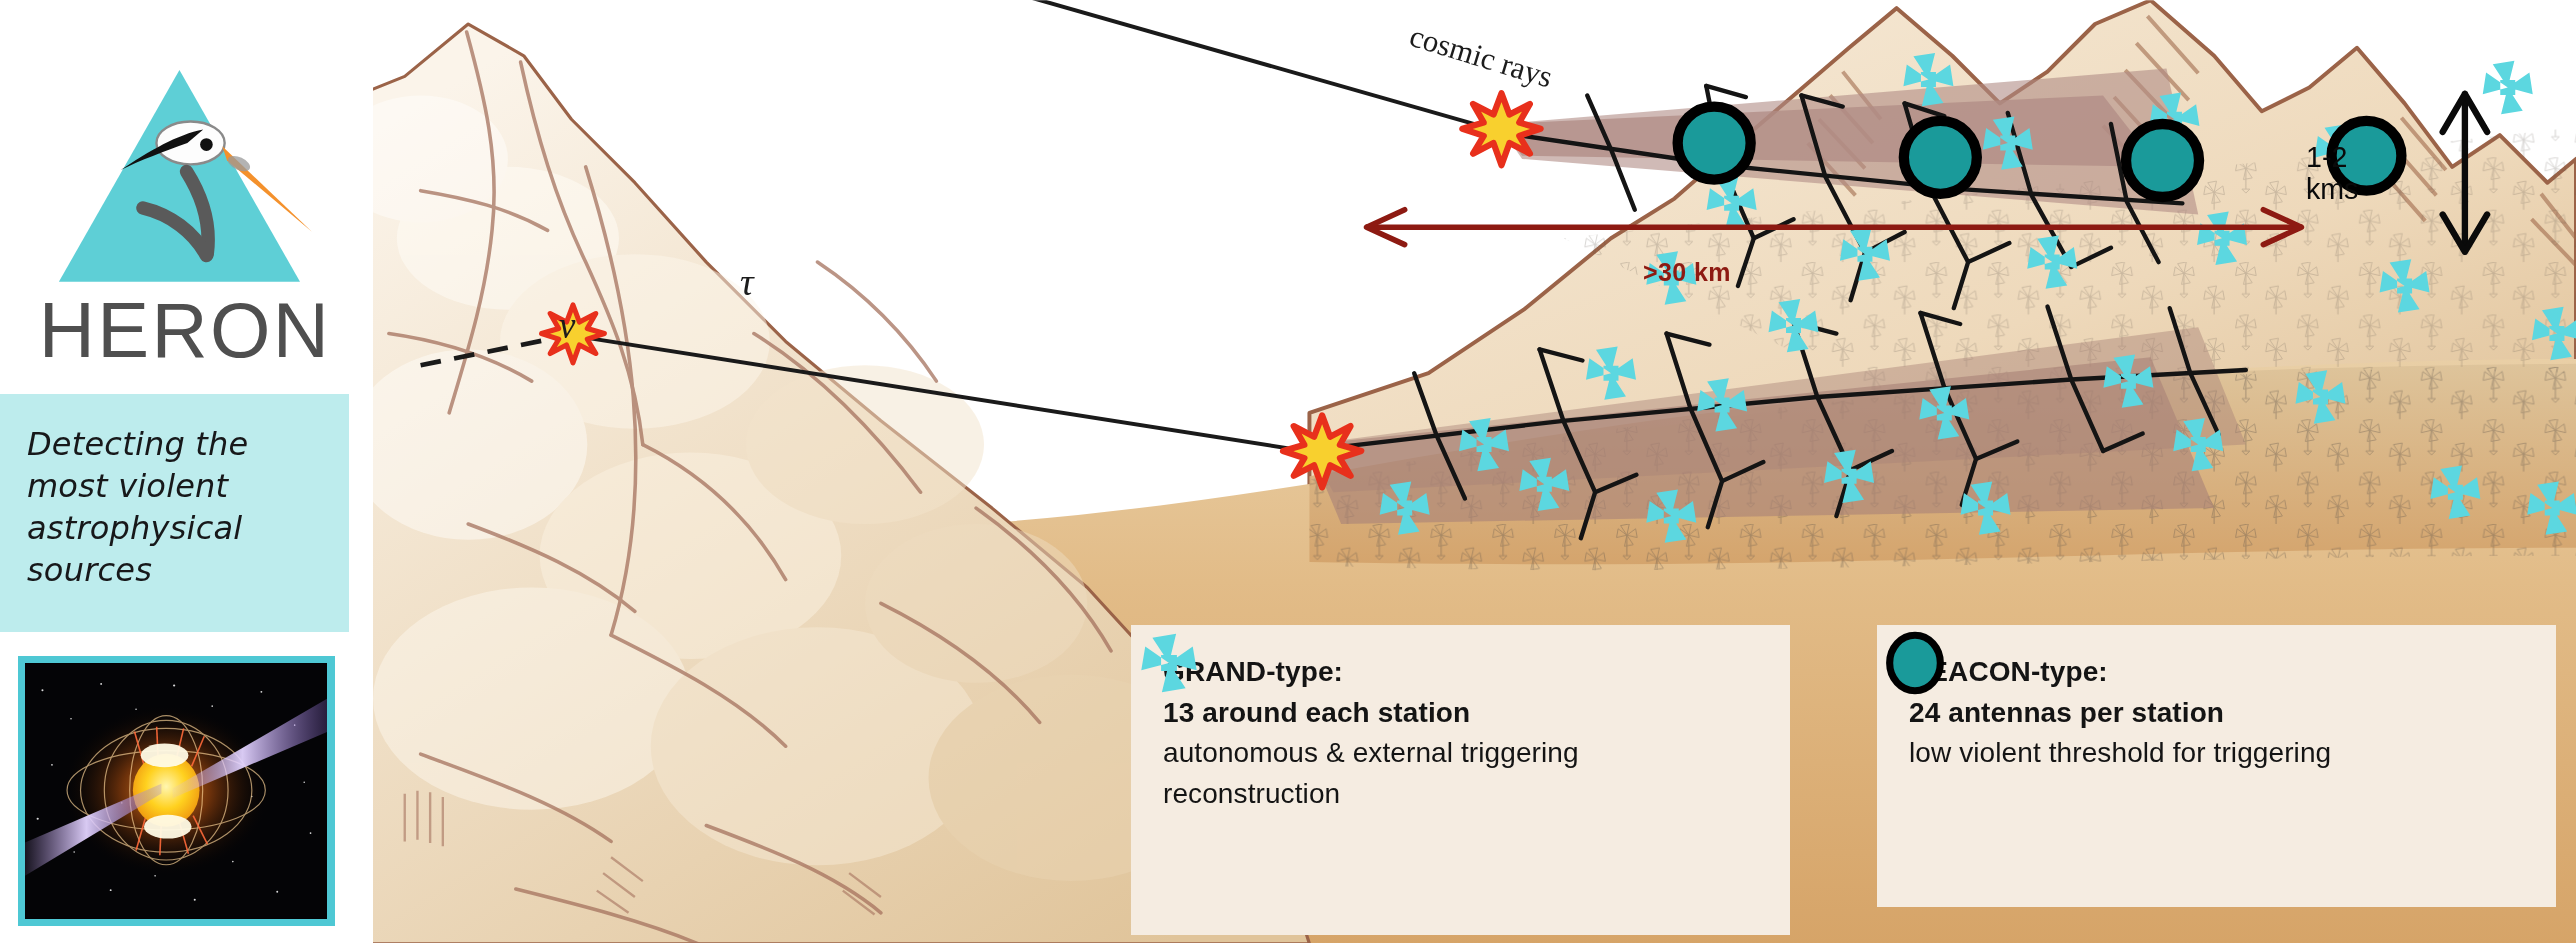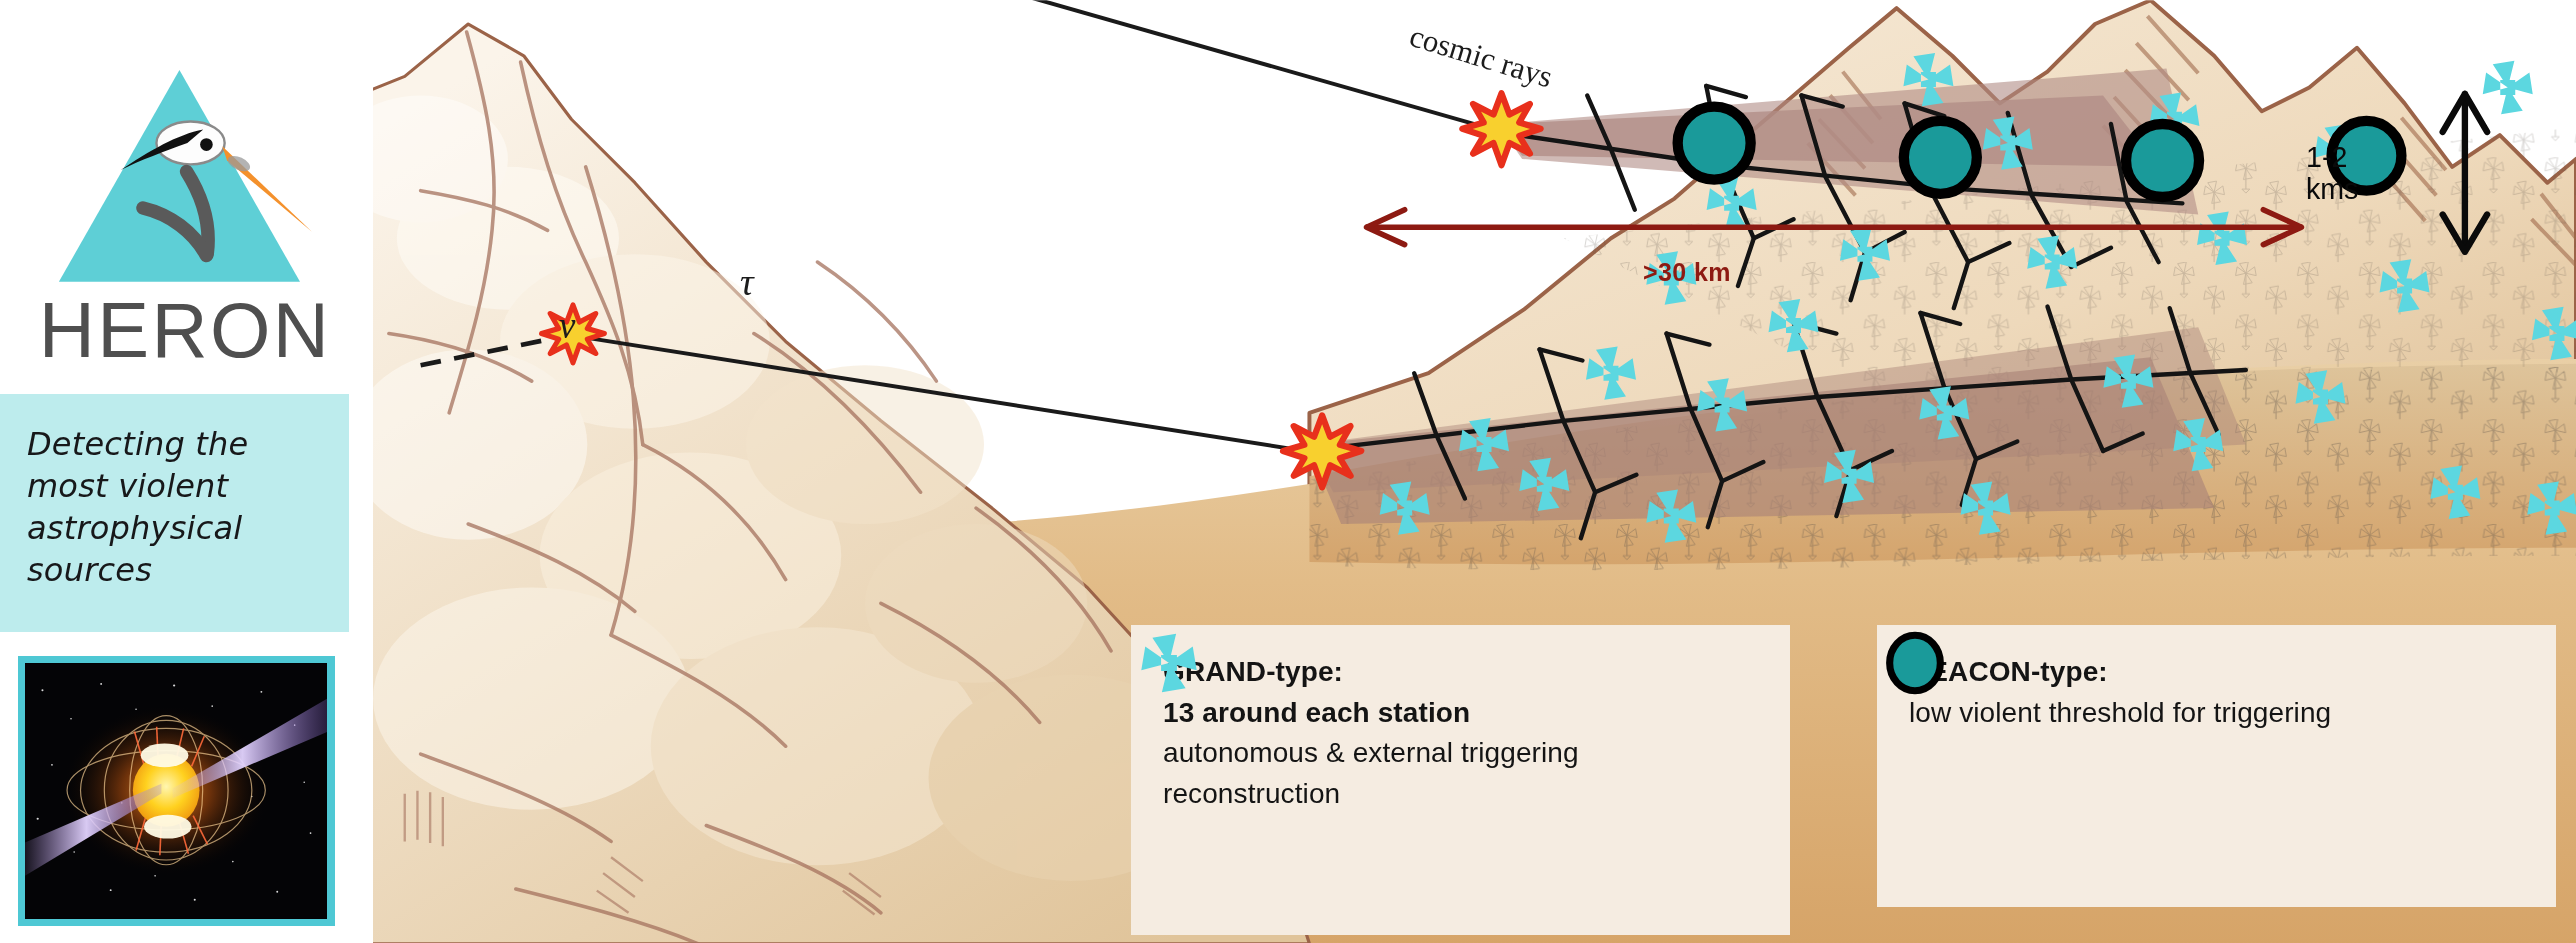--- a/index.html
+++ b/index.html
@@ -424,20 +424,21 @@
         <div class="lg-line">reconstruction</div>
         <svg class="lg-icon" id="grand-icon" width="76" height="76" viewBox="-48 -48 96 96">
           <path d="M0,0 L-30,-21 L-35,9 Z M0,0 L30,-21 L35,9 Z M0,0 L-21,-32 L9,-37 Z M0,0 L21,32 L-9,37 Z M-10,-10 h20 v20 h-20 Z" fill="#5cd7e0"></path>
         </svg>
       </div>
     </div>
 
     <div class="legend-card" id="legend-beacon">
       <div class="legend-inner">
         <div class="lg-line lg-bold">BEACON-type:</div>
+        <div class="lg-line lg-bold">24 antennas per station</div>
         <div class="lg-line">low violent threshold for triggering</div>
         <svg class="lg-icon" id="beacon-icon" width="76" height="76" viewBox="-48 -48 96 96">
           <ellipse cx="0" cy="0" rx="32" ry="35" fill="#1a9a9a" stroke="#000" stroke-width="9"></ellipse>
         </svg>
       </div>
     </div>
   </div>
 </div>
 
 

